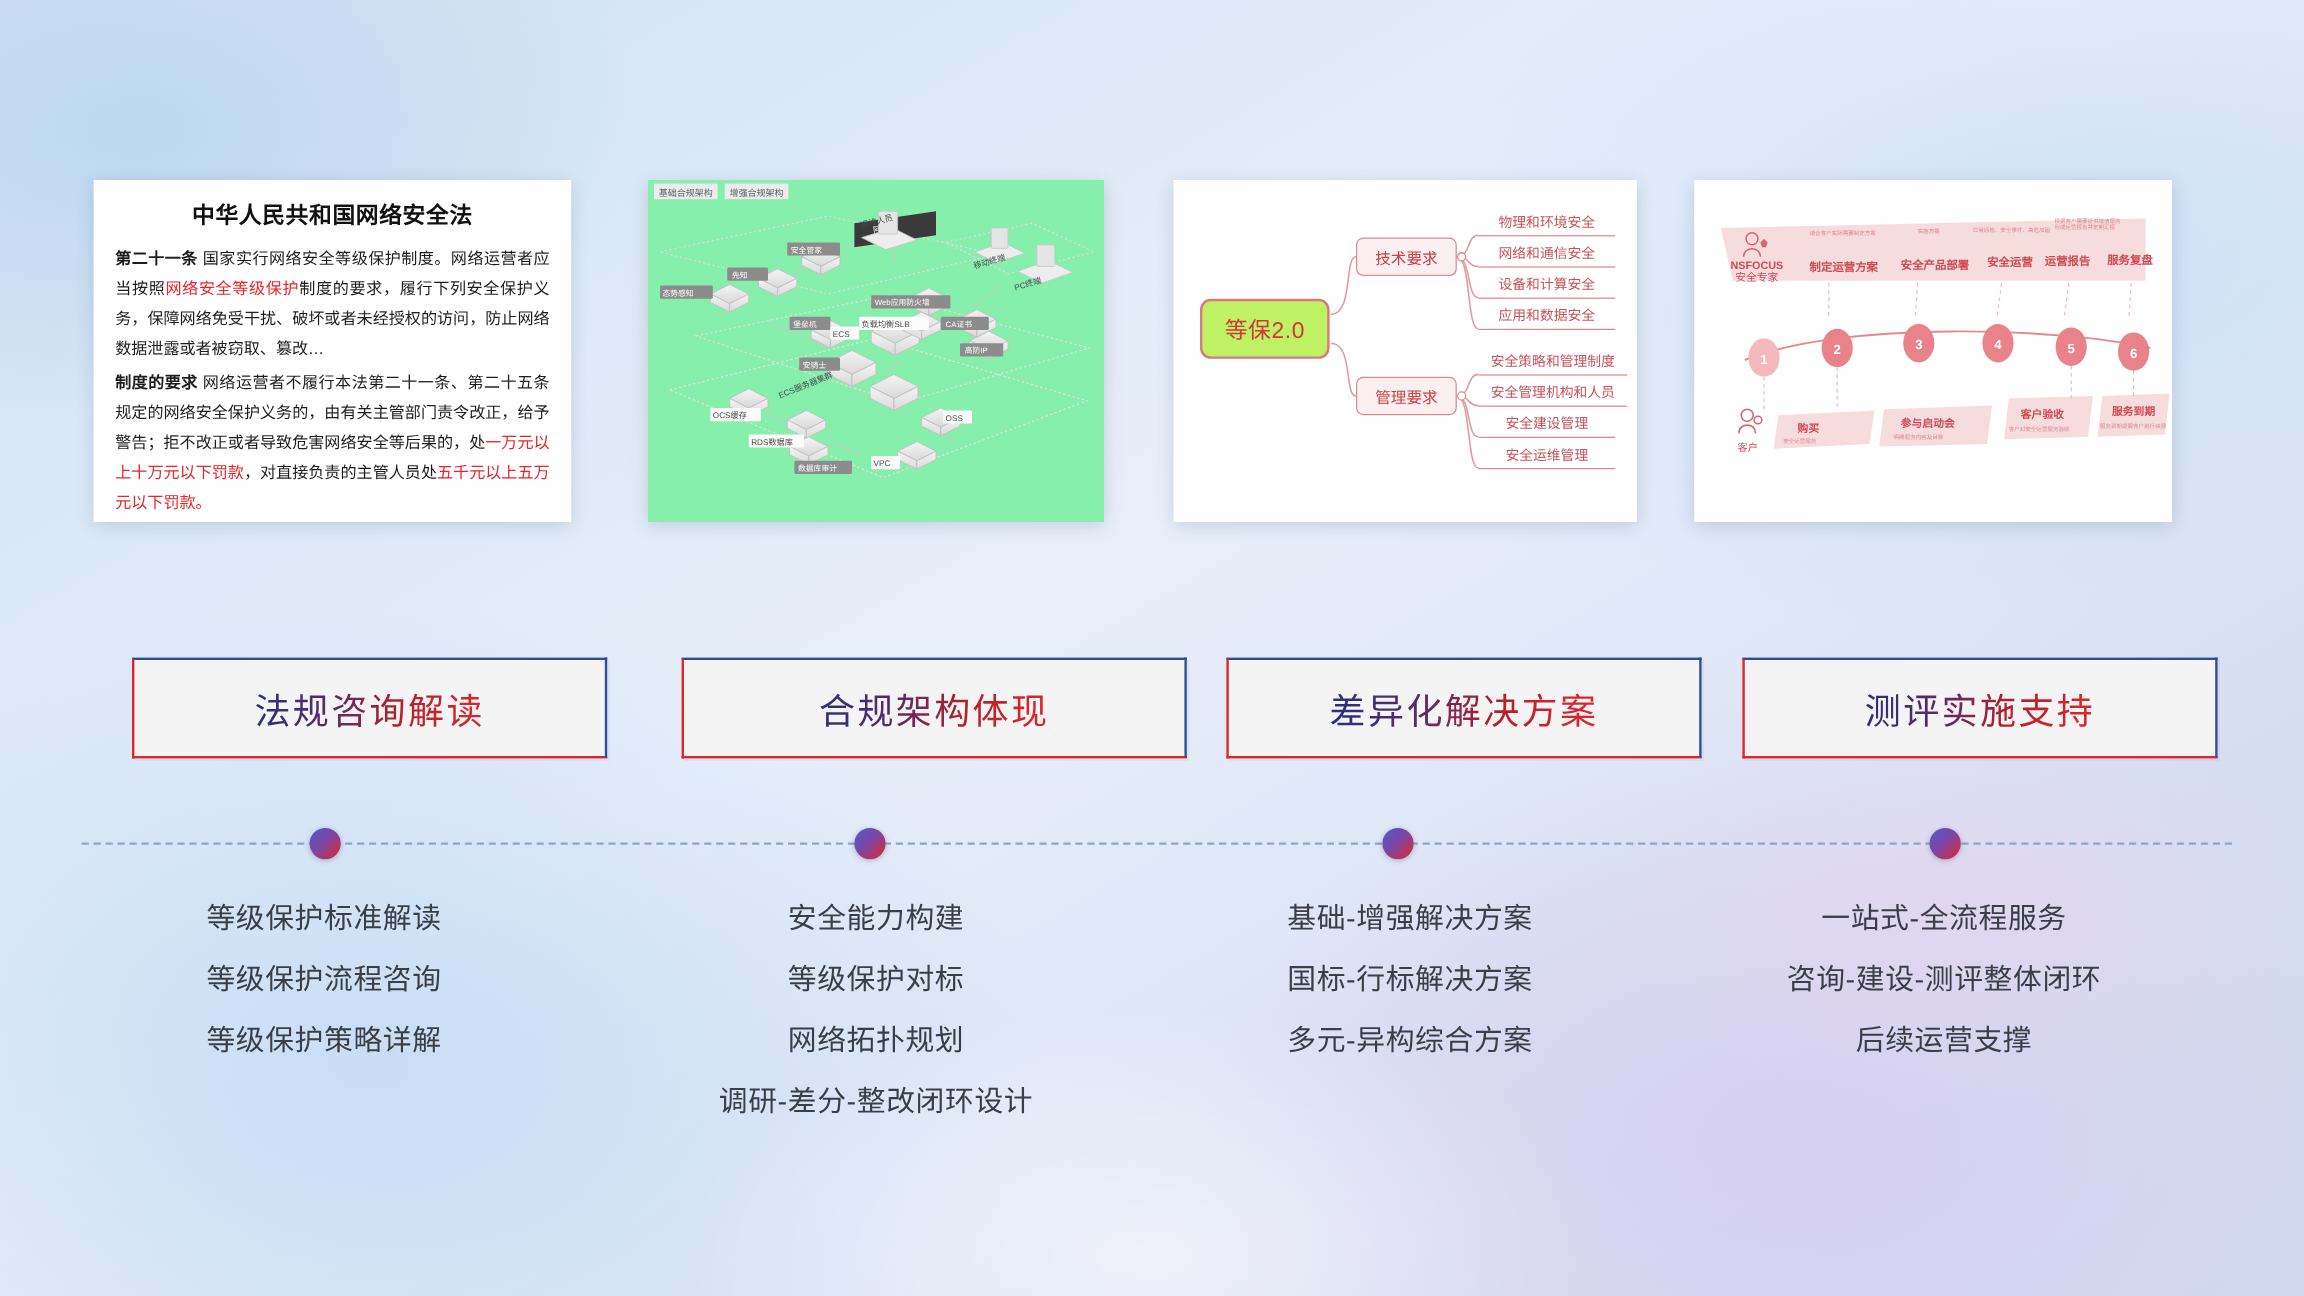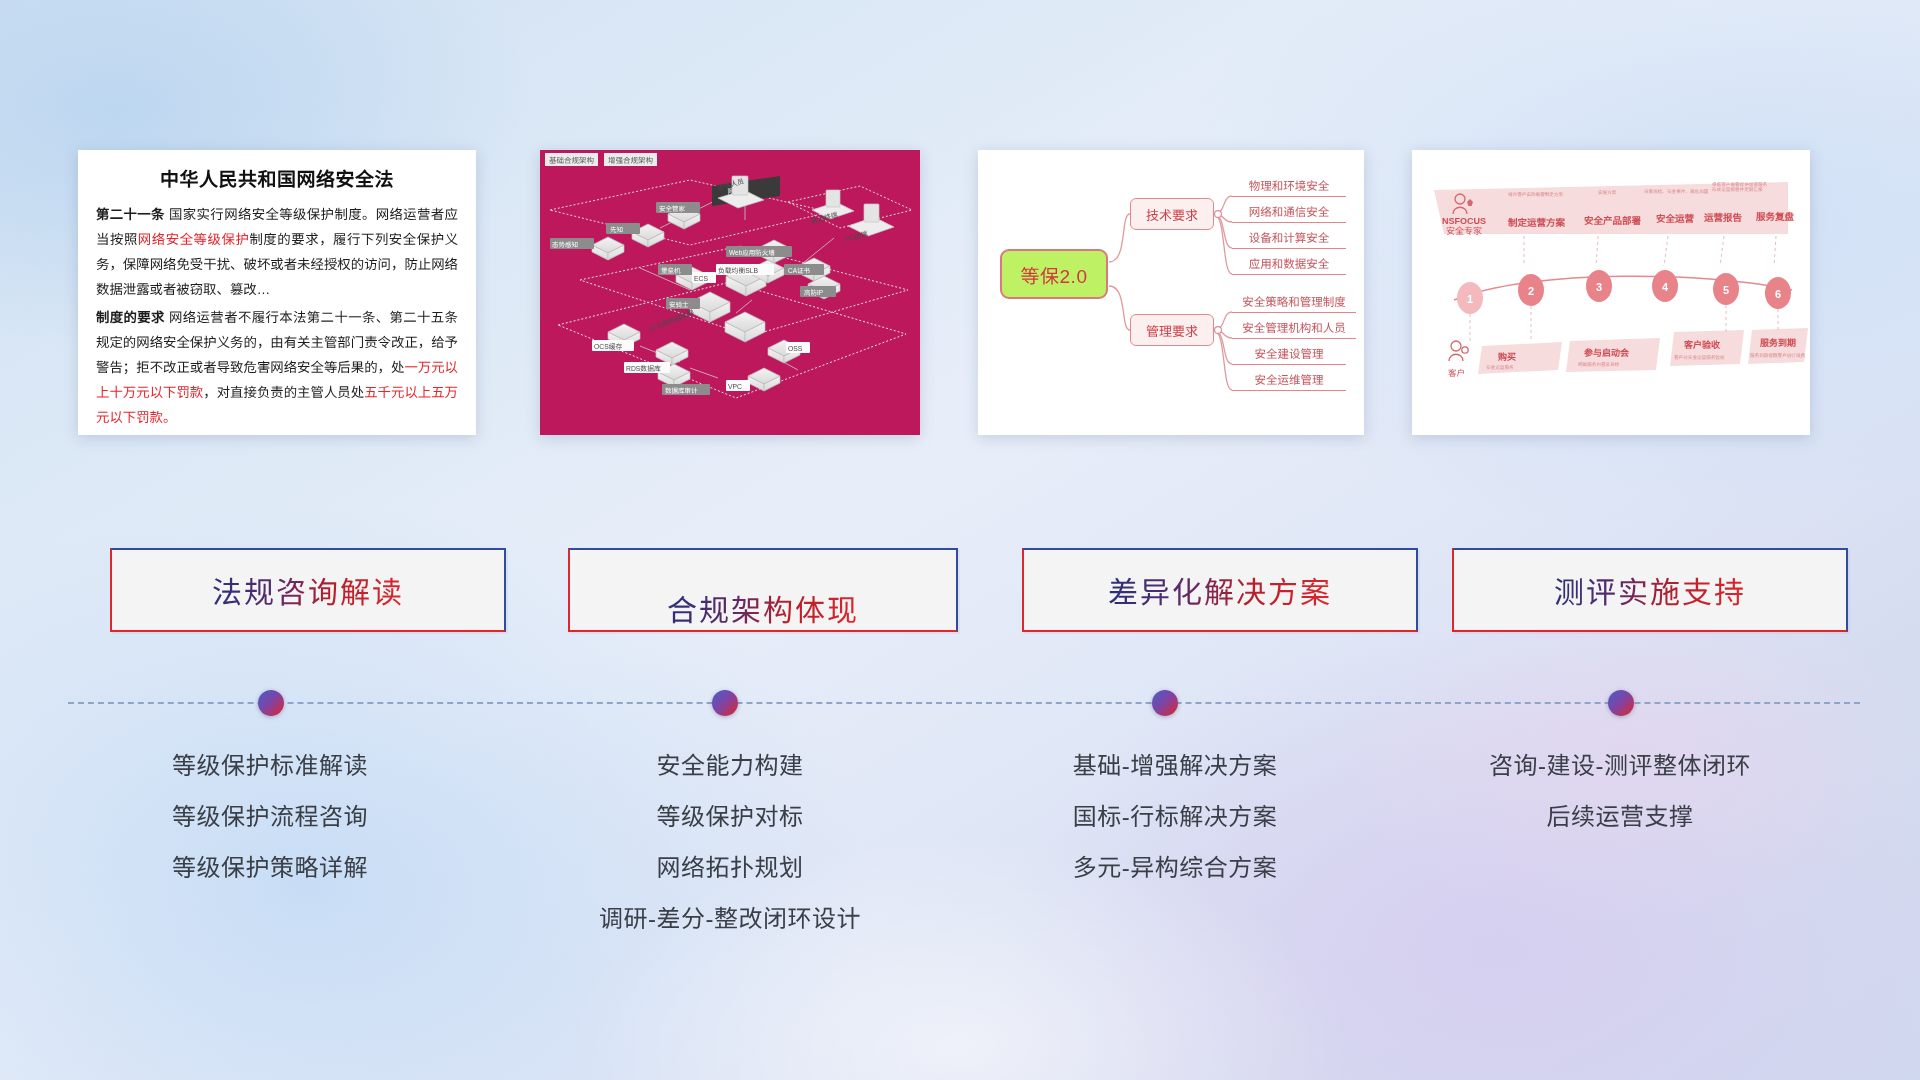--- a/index.html
+++ b/index.html
@@ -38,21 +38,21 @@
   .card.c4 { left:1412px;width:398px; height:285px; }
 
   
   .law { padding:14px 18px 10px 18px; color:#1d1d1d; }
   .law-title { text-align:center; font-weight:bold; font-size:19px; letter-spacing:.5px; margin-bottom:11px; color:#111; }
   .law-p { font-size:13.4px; line-height:25px; text-align:justify; margin-bottom:3px; }
   .law-p b { font-weight:bold; }
   .law-p .red { color:#e8252b;margin-top:37px; }
 
   
-  .arch { position:relative; width:100%; height:100%; background:#be185d; }
+  .arch { position:relative; width:100%; height:100%; background:#86efac; }
   .arch-tabs { position:absolute; left:5px; top:3px; display:flex; gap:6px; font-size:7.5px; color:#5c5c5c; }
   .arch-tabs span { background:#ececec; padding:1px 4px; }
   .arch svg { position:absolute; left:0; top:0; }
   .nodelbl { font-size:6.5px; fill:#fff; }
   .nodelbl-d { font-size:6.8px; fill:#4a4a4a; }
 
   
   .mind { position:relative; width:100%; height:100%; background:#fff; }
   .mind svg { position:absolute; left:0; top:0; }
   .mm-root {
@@ -81,21 +81,21 @@
 
   
   .heads { position:absolute; left:0; top:548px; width:1920px; height:90px;margin-left:32px; }
   .head-box {
     position:absolute; top:0; height:84px; background:#f4f4f4;
     border:2px solid #e0262c; border-right-color:#2f4d9c; border-top-color:#2f4d9c;
     display:flex; align-items:center; justify-content:center;
     box-shadow: 2px 2px 0 rgba(0,0,0,0.04);
   }
   .head-box.h1 { left:78px;  width:396px; }
-  .head-box.h2 { left:536px; width:390px;align-items:flex-end; }
+  .head-box.h2 { left:536px; width:421px; }
   .head-box.h3 { left:990px; width:396px; }
   .head-box.h4 { left:1420px;width:396px;justify-content:center; }
   .head-text {
     font-size:30px; font-weight:400; letter-spacing:2px;
     background: linear-gradient(100deg, #27317a 0%, #5b2a6a 34%, #b51f2a 62%, #e0262c 100%);
     -webkit-background-clip: text; background-clip: text;
     -webkit-text-fill-color: transparent; color:#c22;
   }
 
   
@@ -440,16 +440,17 @@
     <div class="list-item">等级保护对标</div>
     <div class="list-item">网络拓扑规划</div>
     <div class="list-item">调研-差分-整改闭环设计</div>
   </div>
   <div class="list-col l3">
     <div class="list-item">基础-增强解决方案</div>
     <div class="list-item">国标-行标解决方案</div>
     <div class="list-item">多元-异构综合方案</div>
   </div>
   <div class="list-col l4">
+    <div class="list-item">一站式-全流程服务</div>
     <div class="list-item">咨询-建设-测评整体闭环</div>
     <div class="list-item">后续运营支撑</div>
   </div>
 </div>
 
 </body></html>

